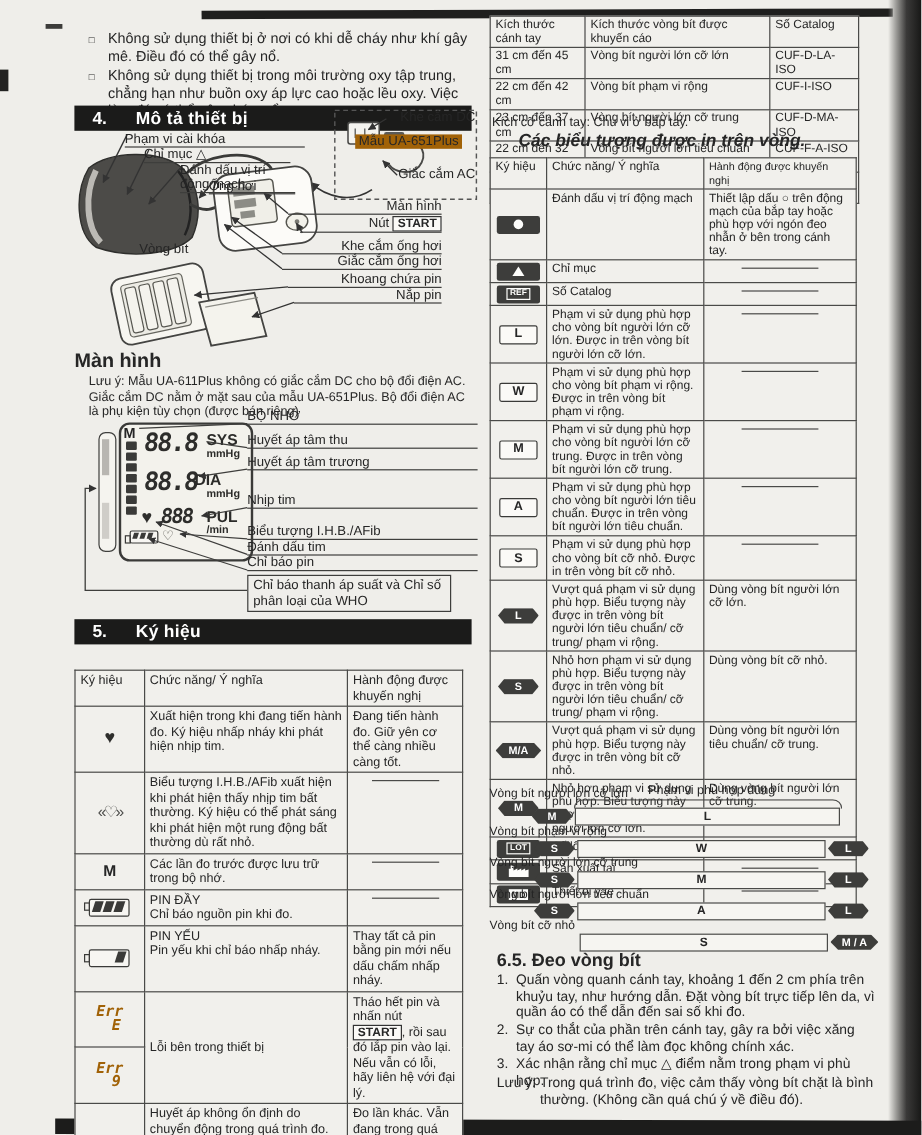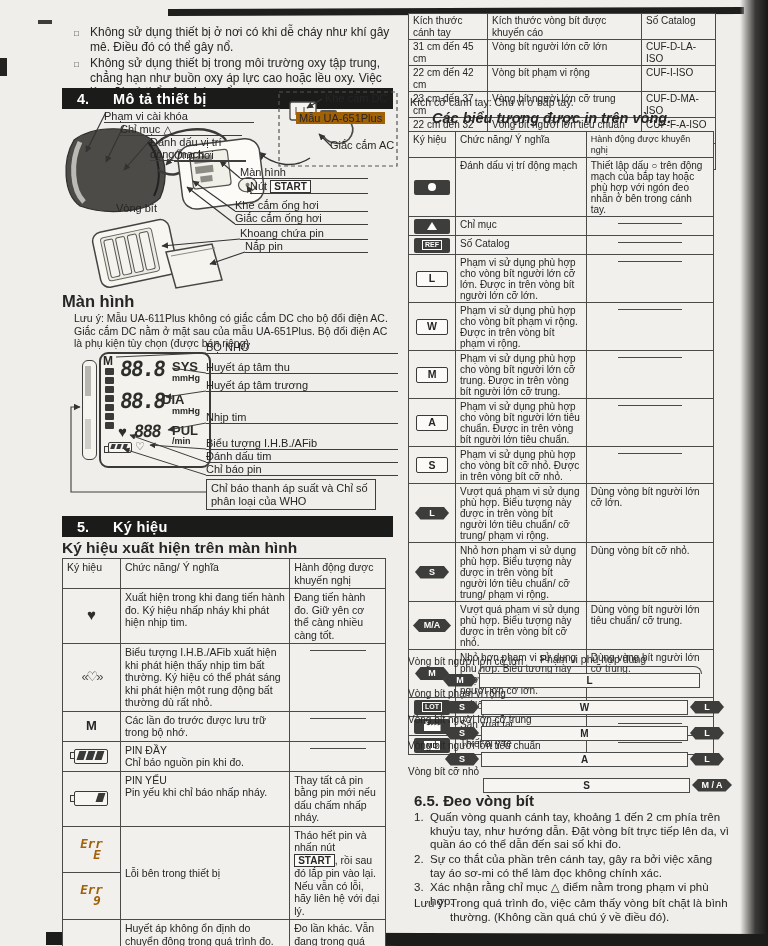--- a/index.html
+++ b/index.html
@@ -21,21 +21,21 @@
           display:flex;align-items:center;font-weight:bold;font-size:14.5px;}
   .secbar .num{margin-left:15px;}
   .secbar .ttl{margin-left:24px;letter-spacing:.3px;}
 
   
   .bullet{position:absolute;left:74px;width:322px;display:flex;font-size:12px;line-height:14.5px;}
   .bullet .bm{width:16px;flex:0 0 16px;font-size:8px;padding-top:2px;}
 
   
   .lbl{position:absolute;font-size:11px;line-height:12px;border-bottom:1px solid #3e3e3c;}
-  .lbl.r{}
+  .lbl.r{text-align:right;}
   .lbl.noline{border-bottom:none;}
   .kbd{border:1px solid #333;padding:0 3px;font-weight:bold;font-size:10px;background:#fbfaf7;}
 
   
   .lcdwrap{position:absolute;left:60px;top:335px;width:340px;height:176px;}
   .lcdbox{position:absolute;left:39px;top:17px;width:108px;height:112px;border:2px solid #3a3a38;border-radius:9px;background:#f3f2ec;}
   .pbar{position:absolute;left:22px;top:25px;width:13px;height:98px;border:1.5px solid #3f3f3d;border-radius:6px;background:#f5f4ef;}
   .pbar .fill1{position:absolute;left:2px;top:5px;width:6px;height:30px;background:#b8b6b1;}
   .pbar .fill2{position:absolute;left:2px;top:58px;width:6px;height:30px;background:#cfcdc8;}
   .segstack{position:absolute;left:45px;top:33px;width:9px;}
@@ -255,21 +255,20 @@
   <div class="dlabel" style="top:411px;">Nhịp tim</div>
   <div class="dlabel" style="top:437px;">Biểu tượng I.H.B./AFib</div>
   <div class="dlabel" style="top:450px;">Đánh dấu tim</div>
   <div class="dlabel" style="top:463px;">Chỉ báo pin</div>
   <div class="whobox">Chỉ báo thanh áp suất và Chỉ số phân loại của WHO</div>
 
   <div class="secbar" style="top:516px;">
     <span class="num">5.</span>
     <span class="ttl">Ký hiệu</span>
   </div>
-  <div class="h1" style="left:62px;top:539px;font-size:15.5px;">Ký hiệu xuất hiện trên màn hình</div>
 
   <table class="doc" id="symtable">
     <colgroup>
         <col style="width:58px;">
         <col style="width:170px;">
         <col style="width:96px;">
       </colgroup>
     <tbody>
         <tr>
       <th>Ký hiệu</th>

